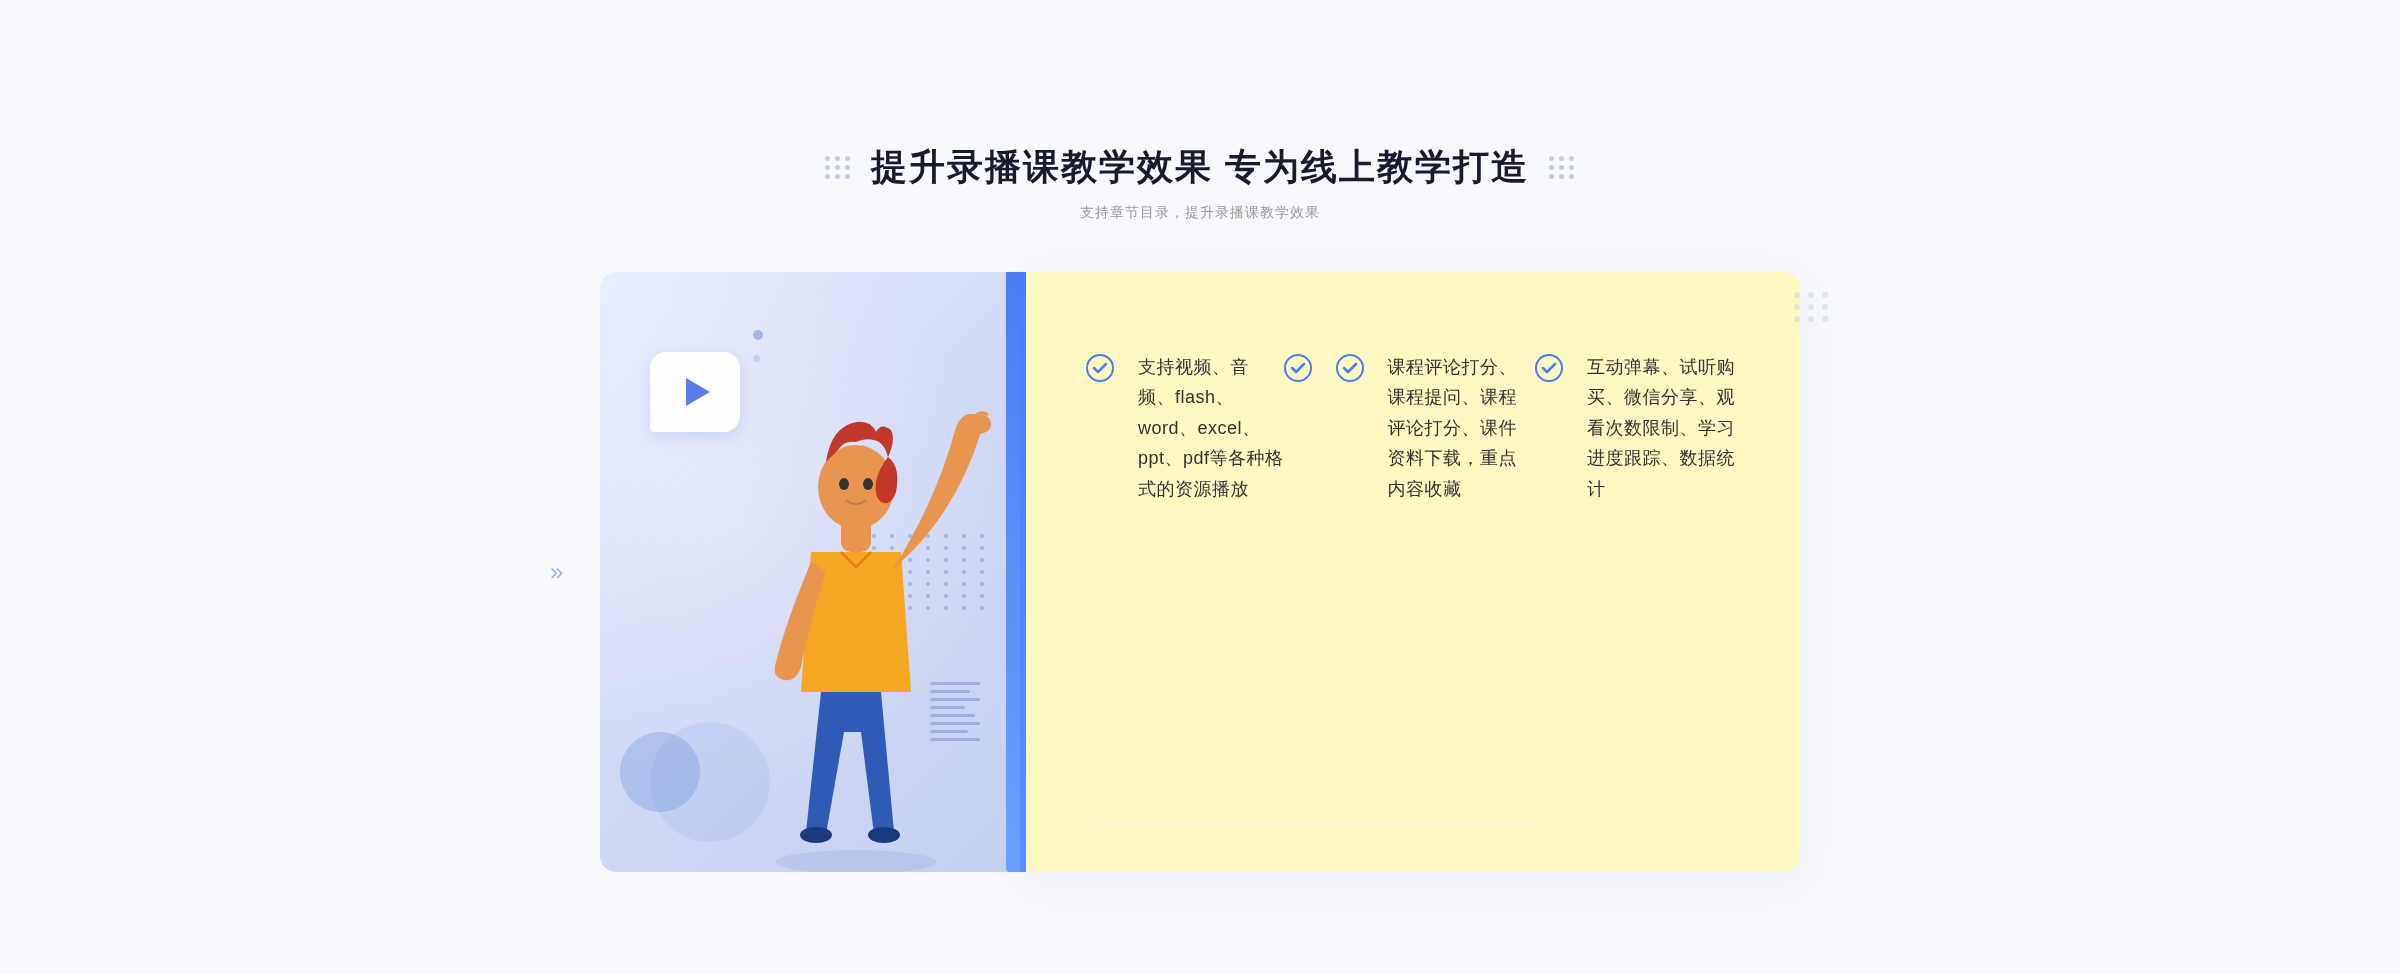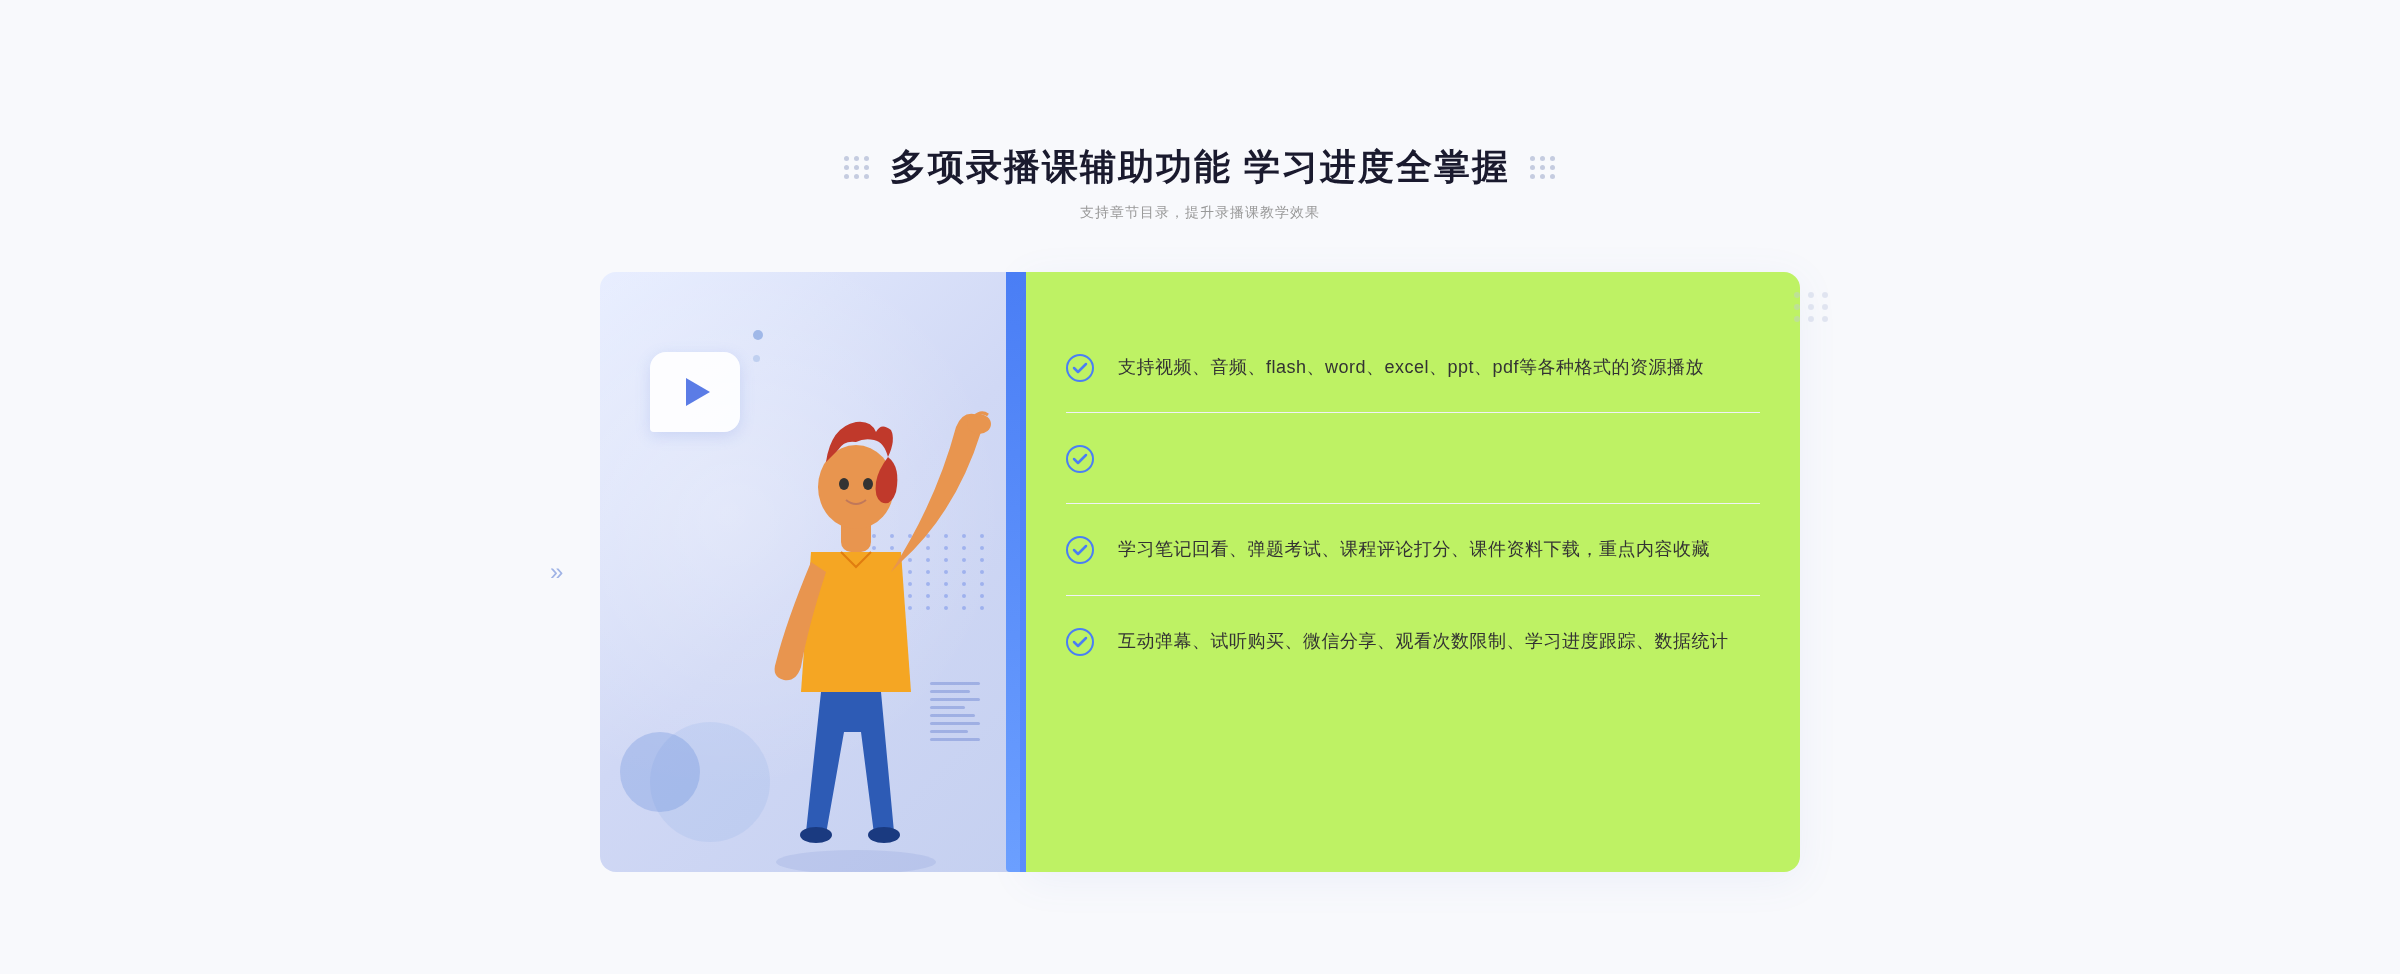--- a/index.html
+++ b/index.html
@@ -182,25 +182,25 @@
       display: block;
       height: 3px;
       background: rgba(80, 110, 200, 0.35);
       border-radius: 2px;
       margin-bottom: 5px;
     }
 
     
     .features-area {
       flex: 1;
-      background: #bef264;
+      background: #fef9c3;
       border-radius: 0 16px 16px 0;
-      padding: 50px 40px;
-      display: flex;
-      flex-direction: column;
+      padding: 50px 60px;
+      display: flex;
+      flex-direction: row;
       gap: 0;
       box-shadow: 0 8px 40px rgba(100,130,200,0.08);
     }
 
     .feature-item {
       display: flex;
       align-items: flex-start;
       padding: 30px 0;
       border-bottom: 1px solid #f0f2f8;
     }
@@ -275,21 +275,21 @@
         <span></span>
           <span></span>
           <span></span>
         <span></span>
           <span></span>
           <span></span>
         <span></span>
           <span></span>
           <span></span>
       </div>
-      <h1 class="main-title">多项录播课辅助功能 学习进度全掌握</h1>
+      <h1 class="main-title">提升录播课教学效果 专为线上教学打造</h1>
       <div class="dot-grid">
         <span></span>
           <span></span>
           <span></span>
         <span></span>
           <span></span>
           <span></span>
         <span></span>
           <span></span>
           <span></span>
@@ -449,21 +449,21 @@
         </div>
       </div>
 
       <div class="feature-item">
         <div class="check-icon">
           <svg viewBox="0 0 28 28" fill="none" xmlns="http://www.w3.org/2000/svg">
             <circle cx="14" cy="14" r="13" stroke="#4a7ef5" stroke-width="2" fill="none"></circle>
             <path d="M8 14 L12 18 L20 10" stroke="#4a7ef5" stroke-width="2.5" stroke-linecap="round" stroke-linejoin="round" fill="none"></path>
           </svg>
         </div>
-        <span class="feature-text">学习笔记回看、弹题考试、课程评论打分、课件资料下载，重点内容收藏</span>
+        <span class="feature-text">课程评论打分、课程提问、课程评论打分、课件资料下载，重点内容收藏</span>
       </div>
 
       <div class="feature-item">
         <div class="check-icon">
           <svg viewBox="0 0 28 28" fill="none" xmlns="http://www.w3.org/2000/svg">
             <circle cx="14" cy="14" r="13" stroke="#4a7ef5" stroke-width="2" fill="none"></circle>
             <path d="M8 14 L12 18 L20 10" stroke="#4a7ef5" stroke-width="2.5" stroke-linecap="round" stroke-linejoin="round" fill="none"></path>
           </svg>
         </div>
         <span class="feature-text">互动弹幕、试听购买、微信分享、观看次数限制、学习进度跟踪、数据统计</span>

